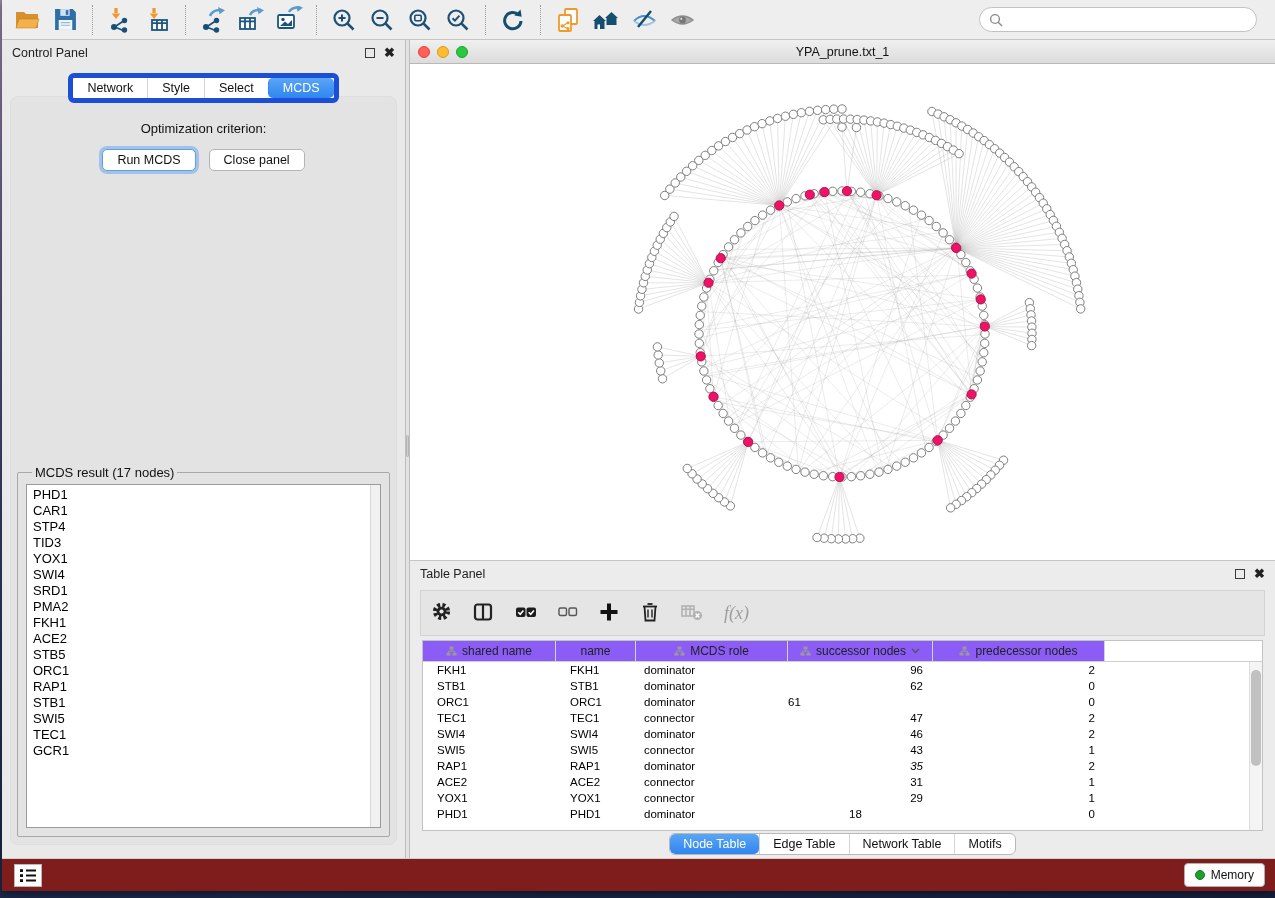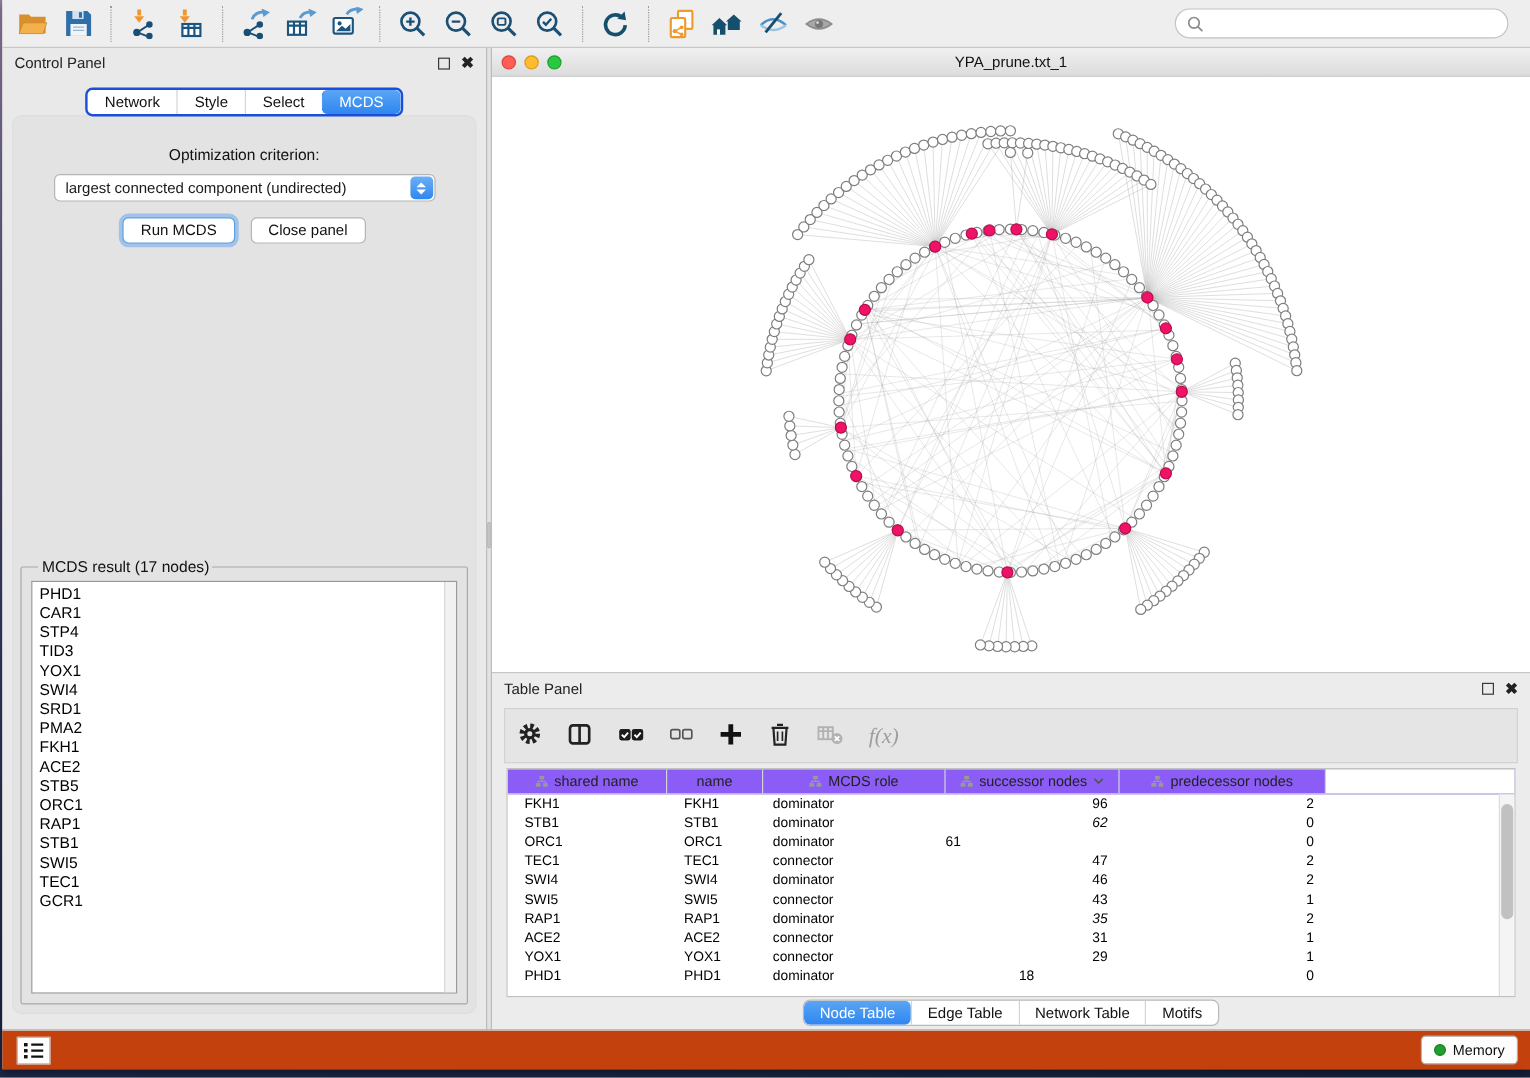--- a/index.html
+++ b/index.html
@@ -23,21 +23,21 @@
   .splitter { position:absolute; left:403px; top:0; width:5px; height:100%; background:#e2e2e2; border-left:1px solid #bdbdbd; border-right:1px solid #bdbdbd;}
   .splitter .grip { position:absolute; left:0; right:0; top:395px; height:22px; background:#cfcfcf; border:1px solid #b5b5b5; border-radius:2px;}
 
   
   .cpanel { position:absolute; left:0; top:0; width:403px; height:100%; background:#e9e9e9; }
   .panel-titlerow { height:26px; display:flex; align-items:center; padding:0 10px; font-size:12.5px; color:#222; }
   .winctrl { margin-left:auto; display:flex; align-items:center; gap:9px; }
   .float-ic { width:10px; height:10px; border:1.4px solid #3a3a3a; }
   .close-ic { font-size:13px; font-weight:bold; color:#222; line-height:10px; }
   .cp-tabs { position:relative; z-index:2; margin:7px auto 0; width:fit-content; display:flex; background:#fff;
-             border:2px solid #1d4ed8; border-radius:6px; overflow:hidden; }
+             border:5px solid #1d4ed8; border-radius:6px; overflow:hidden; }
   .cp-tab { padding:3px 14px; font-size:12.5px; border-left:1px solid #d4d4d4; color:#111; }
   .cp-tab:first-child { border-left:none; }
   .cp-tab.active { background:linear-gradient(180deg,#5aa5f5,#2f86ef); color:#fff; border-left-color:#2f86ef; border-radius:5px; }
   .cp-body { position:absolute; left:8px; right:8px; top:56px; bottom:13px; background:#e3e3e3;
              border-radius:8px; border:1px solid #dedede; }
   .crit-label { text-align:center; margin-top:24px; font-size:13px; color:#111; }
   .crit-select { margin:9px auto 0; width:318px; height:23px; background:#fff; border:1px solid #b5b5b5;
                  border-radius:5px; display:flex; align-items:center; font-size:12.5px; padding-left:9px; position:relative; }
   .crit-stepper { position:absolute; right:1px; top:1px; bottom:1px; width:19px; border-radius:4px;
                   background:linear-gradient(180deg,#6cb0f7,#2f86ef); display:flex; flex-direction:column;
@@ -81,21 +81,21 @@
   .td { font-size:11.5px; color:#000; white-space:nowrap; overflow:hidden; }
   .tscroll { position:absolute; right:0; top:21px; bottom:0; width:13px; background:#f4f4f4; border-left:1px solid #ddd; }
   .tthumb { position:absolute; left:1px; right:1px; top:8px; height:96px; background:#c1c1c1; border-radius:6px; }
   .tp-tabs { position:absolute; left:0; right:0; bottom:3px; display:flex; justify-content:center; }
   .tp-tabgroup { display:flex; background:#fff; border:1px solid #b9b9b9; border-radius:6px; overflow:hidden; }
   .tp-tab { padding:3px 13px; font-size:12.5px; border-left:1px solid #d4d4d4; color:#111; }
   .tp-tab:first-child { border-left:none; }
   .tp-tab.active { background:linear-gradient(180deg,#5aa5f5,#2f86ef); color:#fff; border-radius:5px; border-left-color:#2f86ef; }
 
   
-  .statusbar { position:absolute; left:0; right:0; bottom:0; height:33px; background:#c2410c; border-top:1px solid #cfcfcf;padding-left:28px; }
+  .statusbar { position:absolute; left:0; right:0; bottom:0; height:33px; background:#7f1d1d; border-top:1px solid #cfcfcf;padding-left:28px; }
   .list-btn { position:absolute; left:12px; top:5px; width:28px; height:23px; background:#fdfdfd; border:1px solid #b9b9b9;
               display:flex; align-items:center; justify-content:center; }
   .mem-btn { position:absolute; right:10px; top:4px; height:24px; background:#fdfdfd; border:1px solid #b0b0b0;
              border-radius:4px; display:flex; align-items:center; gap:6px; padding:0 10px; font-size:12px; color:#111; }
   .mem-dot { width:10px; height:10px; border-radius:50%; background:#1d9e2f; border:1px solid #157d23; }
 </style>
 </head>
 <body>
 
 <div class="app">
@@ -261,27 +261,20 @@
         </span>
       </div>
       <div class="cp-tabs" id="cp-tabs">
           <div class="cp-tab">Network</div>
           <div class="cp-tab">Style</div>
           <div class="cp-tab">Select</div>
           <div class="cp-tab active">MCDS</div>
         </div>
       <div class="cp-body">
         <div class="crit-label">Optimization criterion:</div>
-        <div class="crit-select">
-          <span>largest connected component (undirected)</span>
-          <span class="crit-stepper">
-              <span class="chev-up"></span>
-              <span class="chev-dn"></span>
-            </span>
-        </div>
         <div class="btn-row">
           <button class="btn focused">Run MCDS</button>
           <button class="btn">Close panel</button>
         </div>
         <fieldset class="mcds-result">
           <legend>MCDS result (17 nodes)</legend>
           <div class="result-list" id="mcds-list">
             <div class="result-scroll"></div>
           <div class="result-item">PHD1</div>
               <div class="result-item">CAR1</div>
@@ -982,21 +975,21 @@
                 <div class="td" style="width: 133px; text-align: left; padding: 0px 0px 0px 14px;">FKH1</div>
                 <div class="td" style="width: 80px; text-align: left; padding: 0px 0px 0px 14px;">FKH1</div>
                 <div class="td" style="width: 152px; text-align: left; padding: 0px 0px 0px 8px;">dominator</div>
                 <div class="td" style="width: 145px; text-align: right; padding: 0px 10px 0px 0px;">96</div>
                 <div class="td" style="width: 172px; text-align: right; padding: 0px 10px 0px 0px;">2</div>
               </div>
               <div class="tr">
                 <div class="td" style="width: 133px; text-align: left; padding: 0px 0px 0px 14px;">STB1</div>
                 <div class="td" style="width: 80px; text-align: left; padding: 0px 0px 0px 14px;">STB1</div>
                 <div class="td" style="width: 152px; text-align: left; padding: 0px 0px 0px 8px;">dominator</div>
-                <div class="td" style="width: 145px; text-align: right; padding: 0px 10px 0px 0px; font-style: italic;">62</div>
+                <div class="td" style="width: 145px; text-align: right; padding: 0px 10px 0px 0px;">62</div>
                 <div class="td" style="width: 172px; text-align: right; padding: 0px 10px 0px 0px;">0</div>
               </div>
               <div class="tr">
                 <div class="td" style="width: 133px; text-align: left; padding: 0px 0px 0px 14px;">ORC1</div>
                 <div class="td" style="width: 80px; text-align: left; padding: 0px 0px 0px 14px;">ORC1</div>
                 <div class="td" style="width: 152px; text-align: left; padding: 0px 0px 0px 8px;">dominator</div>
                 <div class="td" style="width: 145px; padding: 0px 10px 0px 0px;">61</div>
                 <div class="td" style="width: 172px; text-align: right; padding: 0px 10px 0px 0px;">0</div>
               </div>
               <div class="tr">

